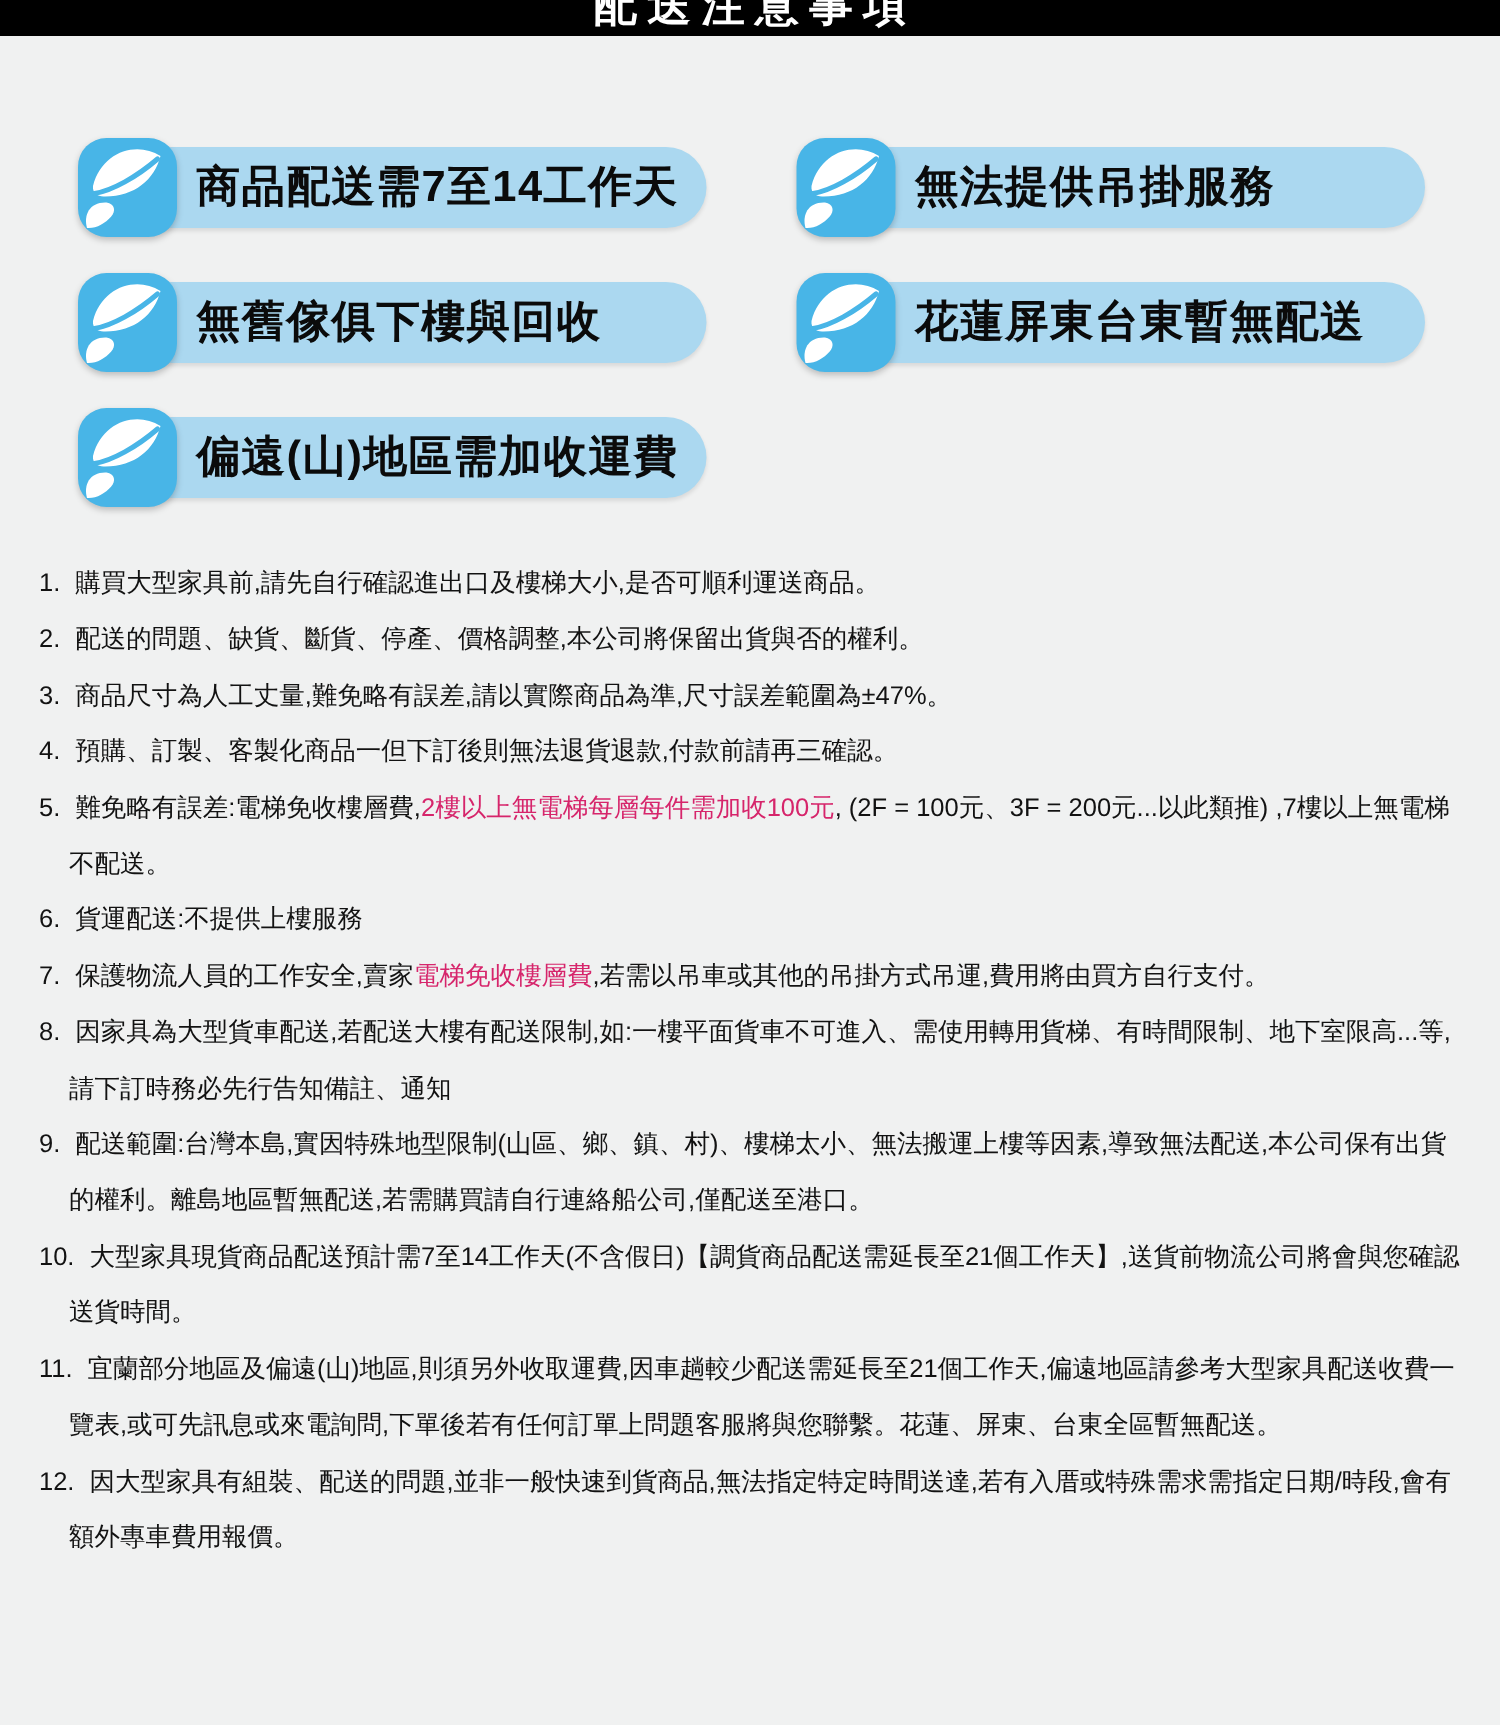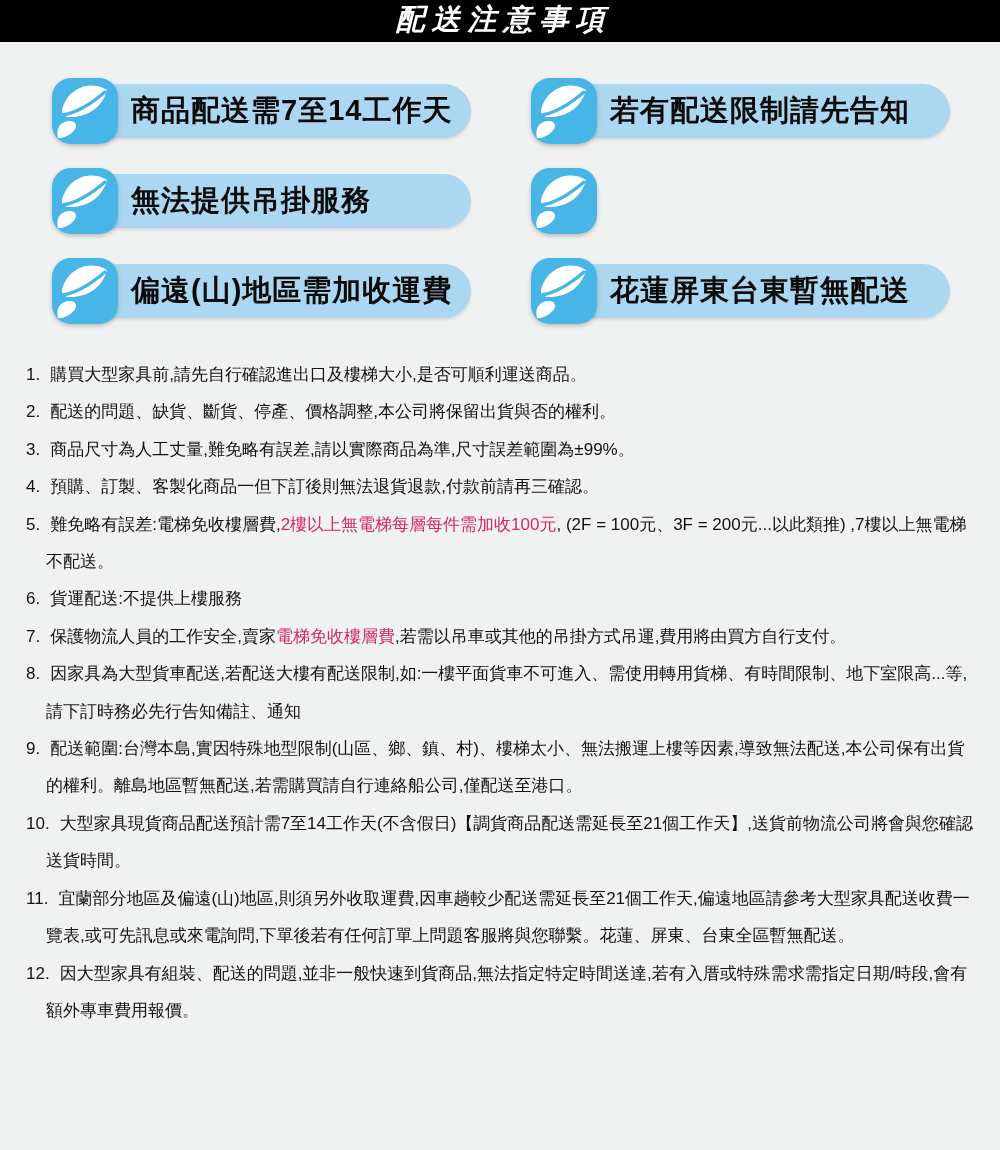--- a/index.html
+++ b/index.html
@@ -11,33 +11,34 @@
   }
   *{box-sizing:border-box;}
   html,body{margin:0;padding:0;}
   body{
     width:1000px;height:1150px;overflow:hidden;
     background:var(--bg);
     color:var(--ink);
     font-family:"Liberation Sans","DejaVu Sans",sans-serif;
   }
   .header{
-    background:#000;height:42px;
-    display:flex;align-items:flex-start;justify-content:center;font-style:italic;
+    background:#000;height:24px;
+    display:flex;align-items:flex-end;justify-content:center;
   }
   .header .title{
     color:#fff;font-size:29px;font-weight:bold;
     letter-spacing:7px;margin:0;padding-left:7px;
   }
   .badges{
     display:grid;
     grid-template-columns:420px 420px;
     justify-content:space-between;
     padding:35px 50px 0 51px;
     row-gap:22px;
+    margin-top:32px;
   }
   .badge{position:relative;height:68px;}
   .badge-pill{
     position:absolute;left:18px;right:0;top:7px;bottom:7px;
     background:var(--pill-blue);
     border-radius:29px;
     display:flex;align-items:center;
     padding-left:62px;
     box-shadow:0 2px 3px rgba(0,0,0,0.10);
   }
@@ -82,57 +83,34 @@
           <svg viewBox="0 0 68 68" xmlns="http://www.w3.org/2000/svg">
             <rect x="1" y="1" width="66" height="66" rx="19" fill="#48b5e7"></rect>
             <path d="M56 13 C 40 3, 17 10, 11 33 C 10.5 37.5, 14 40, 18 40 C 38 40.5, 52 29, 56 13 Z" fill="#ffffff"></path>
             <path d="M12 38 C 24 36, 40 27, 54 15" fill="none" stroke="#48b5e7" stroke-width="3.4" stroke-linecap="round"></path>
             <path d="M7 61 C 4.5 52, 9 43.5, 20 44 C 25.5 45, 26.5 49.5, 23 53.5 C 19 58, 13 61.5, 7 61 Z" fill="#ffffff"></path>
           </svg>
         </span>
       </div>
       <div class="badge">
         <span class="badge-pill">
-          <span class="badge-label">若有配送限制請先告知</span>
+          <span class="badge-label">無法提供吊掛服務</span>
         </span>
         <span class="badge-icon">
           <svg viewBox="0 0 68 68" xmlns="http://www.w3.org/2000/svg">
             <rect x="1" y="1" width="66" height="66" rx="19" fill="#48b5e7"></rect>
             <path d="M56 13 C 40 3, 17 10, 11 33 C 10.5 37.5, 14 40, 18 40 C 38 40.5, 52 29, 56 13 Z" fill="#ffffff"></path>
             <path d="M12 38 C 24 36, 40 27, 54 15" fill="none" stroke="#48b5e7" stroke-width="3.4" stroke-linecap="round"></path>
             <path d="M7 61 C 4.5 52, 9 43.5, 20 44 C 25.5 45, 26.5 49.5, 23 53.5 C 19 58, 13 61.5, 7 61 Z" fill="#ffffff"></path>
           </svg>
         </span>
       </div>
       <div class="badge">
         <span class="badge-pill">
-          <span class="badge-label">無法提供吊掛服務</span>
-        </span>
-        <span class="badge-icon">
-          <svg viewBox="0 0 68 68" xmlns="http://www.w3.org/2000/svg">
-            <rect x="1" y="1" width="66" height="66" rx="19" fill="#48b5e7"></rect>
-            <path d="M56 13 C 40 3, 17 10, 11 33 C 10.5 37.5, 14 40, 18 40 C 38 40.5, 52 29, 56 13 Z" fill="#ffffff"></path>
-            <path d="M12 38 C 24 36, 40 27, 54 15" fill="none" stroke="#48b5e7" stroke-width="3.4" stroke-linecap="round"></path>
-            <path d="M7 61 C 4.5 52, 9 43.5, 20 44 C 25.5 45, 26.5 49.5, 23 53.5 C 19 58, 13 61.5, 7 61 Z" fill="#ffffff"></path>
-          </svg>
-        </span>
-      </div>
-      <div class="badge">
-        <span class="badge-icon">
-          <svg viewBox="0 0 68 68" xmlns="http://www.w3.org/2000/svg">
-            <rect x="1" y="1" width="66" height="66" rx="19" fill="#48b5e7"></rect>
-            <path d="M56 13 C 40 3, 17 10, 11 33 C 10.5 37.5, 14 40, 18 40 C 38 40.5, 52 29, 56 13 Z" fill="#ffffff"></path>
-            <path d="M12 38 C 24 36, 40 27, 54 15" fill="none" stroke="#48b5e7" stroke-width="3.4" stroke-linecap="round"></path>
-            <path d="M7 61 C 4.5 52, 9 43.5, 20 44 C 25.5 45, 26.5 49.5, 23 53.5 C 19 58, 13 61.5, 7 61 Z" fill="#ffffff"></path>
-          </svg>
-        </span>
-      </div>
-      <div class="badge">
-        <span class="badge-pill">
-          <span class="badge-label">偏遠(山)地區需加收運費</span>
+          <span class="badge-label">無舊傢俱下樓與回收</span>
         </span>
         <span class="badge-icon">
           <svg viewBox="0 0 68 68" xmlns="http://www.w3.org/2000/svg">
             <rect x="1" y="1" width="66" height="66" rx="19" fill="#48b5e7"></rect>
             <path d="M56 13 C 40 3, 17 10, 11 33 C 10.5 37.5, 14 40, 18 40 C 38 40.5, 52 29, 56 13 Z" fill="#ffffff"></path>
             <path d="M12 38 C 24 36, 40 27, 54 15" fill="none" stroke="#48b5e7" stroke-width="3.4" stroke-linecap="round"></path>
             <path d="M7 61 C 4.5 52, 9 43.5, 20 44 C 25.5 45, 26.5 49.5, 23 53.5 C 19 58, 13 61.5, 7 61 Z" fill="#ffffff"></path>
           </svg>
         </span>
       </div>
@@ -142,26 +120,39 @@
         </span>
         <span class="badge-icon">
           <svg viewBox="0 0 68 68" xmlns="http://www.w3.org/2000/svg">
             <rect x="1" y="1" width="66" height="66" rx="19" fill="#48b5e7"></rect>
             <path d="M56 13 C 40 3, 17 10, 11 33 C 10.5 37.5, 14 40, 18 40 C 38 40.5, 52 29, 56 13 Z" fill="#ffffff"></path>
             <path d="M12 38 C 24 36, 40 27, 54 15" fill="none" stroke="#48b5e7" stroke-width="3.4" stroke-linecap="round"></path>
             <path d="M7 61 C 4.5 52, 9 43.5, 20 44 C 25.5 45, 26.5 49.5, 23 53.5 C 19 58, 13 61.5, 7 61 Z" fill="#ffffff"></path>
           </svg>
         </span>
       </div>
+      <div class="badge">
+        <span class="badge-pill">
+          <span class="badge-label">偏遠(山)地區需加收運費</span>
+        </span>
+        <span class="badge-icon">
+          <svg viewBox="0 0 68 68" xmlns="http://www.w3.org/2000/svg">
+            <rect x="1" y="1" width="66" height="66" rx="19" fill="#48b5e7"></rect>
+            <path d="M56 13 C 40 3, 17 10, 11 33 C 10.5 37.5, 14 40, 18 40 C 38 40.5, 52 29, 56 13 Z" fill="#ffffff"></path>
+            <path d="M12 38 C 24 36, 40 27, 54 15" fill="none" stroke="#48b5e7" stroke-width="3.4" stroke-linecap="round"></path>
+            <path d="M7 61 C 4.5 52, 9 43.5, 20 44 C 25.5 45, 26.5 49.5, 23 53.5 C 19 58, 13 61.5, 7 61 Z" fill="#ffffff"></path>
+          </svg>
+        </span>
+      </div>
     </section>
 
   <ol class="notes" id="notes">
       <li class="note"><span class="num">1.</span><span class="seg">購買大型家具前,請先自行確認進出口及樓梯大小,是否可順利運送商品。</span></li>
       <li class="note"><span class="num">2.</span><span class="seg">配送的問題、缺貨、斷貨、停產、價格調整,本公司將保留出貨與否的權利。</span></li>
-      <li class="note"><span class="num">3.</span><span class="seg">商品尺寸為人工丈量,難免略有誤差,請以實際商品為準,尺寸誤差範圍為±99%。</span></li>
+      <li class="note"><span class="num">3.</span><span class="seg">商品尺寸為人工丈量,難免略有誤差,請以實際商品為準,尺寸誤差範圍為±47%。</span></li>
       <li class="note"><span class="num">4.</span><span class="seg">預購、訂製、客製化商品一但下訂後則無法退貨退款,付款前請再三確認。</span></li>
       <li class="note"><span class="num">5.</span><span class="seg">難免略有誤差:電梯免收樓層費,</span><span class="seg red">2樓以上無電梯每層每件需加收100元</span><span class="seg">, (2F = 100元、3F = 200元...以此類推) ,7樓以上無電梯不配送。</span></li>
       <li class="note"><span class="num">6.</span><span class="seg">貨運配送:不提供上樓服務</span></li>
       <li class="note"><span class="num">7.</span><span class="seg">保護物流人員的工作安全,賣家</span><span class="seg red">電梯免收樓層費</span><span class="seg">,若需以吊車或其他的吊掛方式吊運,費用將由買方自行支付。</span></li>
       <li class="note"><span class="num">8.</span><span class="seg">因家具為大型貨車配送,若配送大樓有配送限制,如:一樓平面貨車不可進入、需使用轉用貨梯、有時間限制、地下室限高...等,請下訂時務必先行告知備註、通知</span></li>
       <li class="note"><span class="num">9.</span><span class="seg">配送範圍:台灣本島,實因特殊地型限制(山區、鄉、鎮、村)、樓梯太小、無法搬運上樓等因素,導致無法配送,本公司保有出貨的權利。離島地區暫無配送,若需購買請自行連絡船公司,僅配送至港口。</span></li>
       <li class="note"><span class="num">10.</span><span class="seg">大型家具現貨商品配送預計需7至14工作天(不含假日)【調貨商品配送需延長至21個工作天】,送貨前物流公司將會與您確認送貨時間。</span></li>
       <li class="note"><span class="num">11.</span><span class="seg">宜蘭部分地區及偏遠(山)地區,則須另外收取運費,因車趟較少配送需延長至21個工作天,偏遠地區請參考大型家具配送收費一覽表,或可先訊息或來電詢問,下單後若有任何訂單上問題客服將與您聯繫。花蓮、屏東、台東全區暫無配送。</span></li>
       <li class="note"><span class="num">12.</span><span class="seg">因大型家具有組裝、配送的問題,並非一般快速到貨商品,無法指定特定時間送達,若有入厝或特殊需求需指定日期/時段,會有額外專車費用報價。</span></li>
     </ol>

